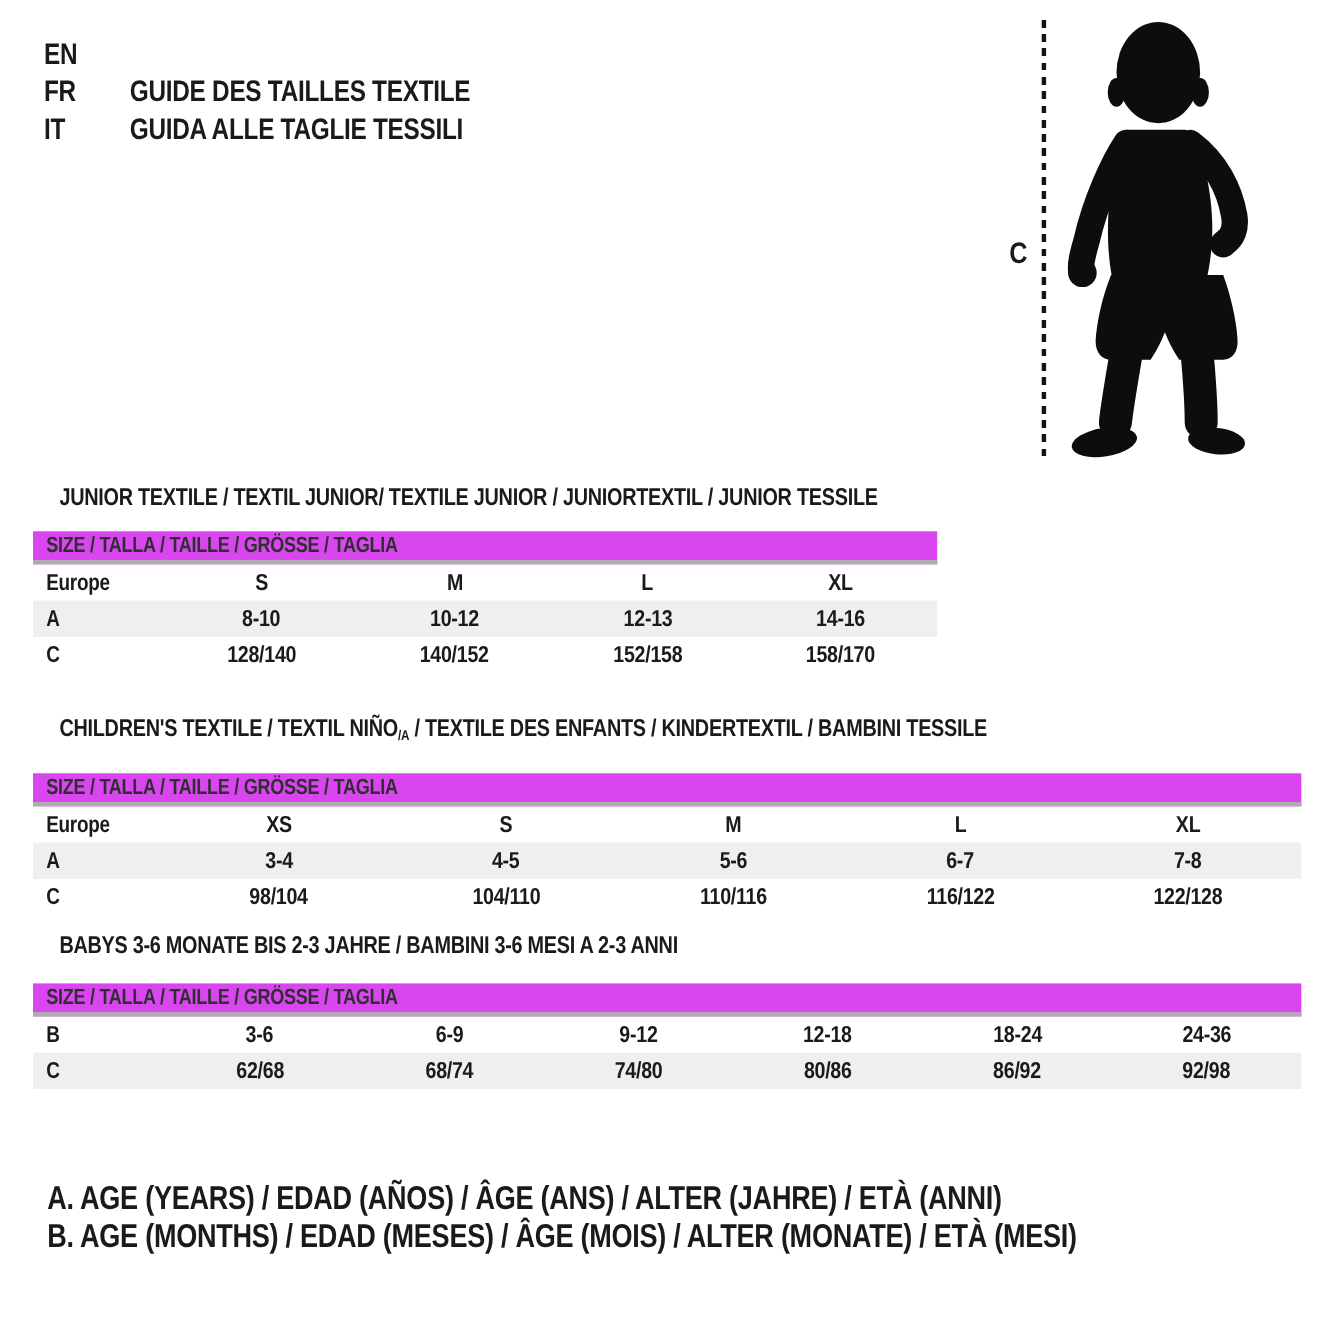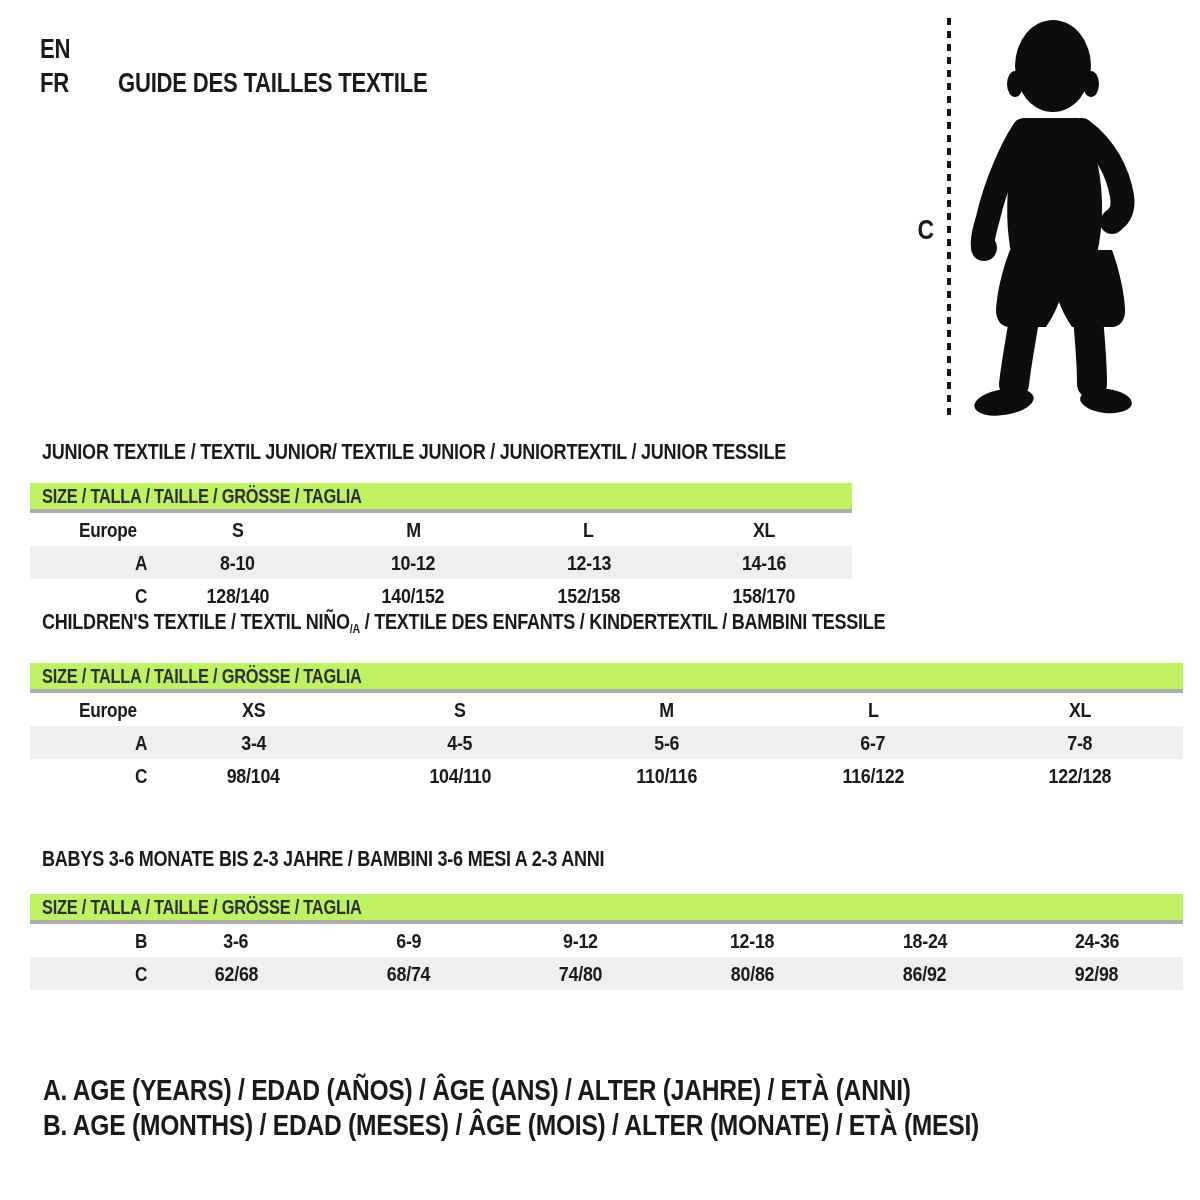--- a/index.html
+++ b/index.html
@@ -20,51 +20,55 @@
 
   
   .dash-line{position:absolute;left:947px;top:18px;width:4px;height:397px;
     background:repeating-linear-gradient(to bottom,#141414 0 7px,transparent 7px 13px);}
   .c-label{position:absolute;left:916px;top:215px;font-size:27px;}
   svg.baby{position:absolute;left:966px;top:18px;}
 
   
   .section{position:absolute;left:30px;}
   .sec-junior{top:436px;}
-  .sec-children{top:606px;}
+  .sec-children{top:646px;}
   .sec-babies{top:843px;}
-  .stitle{margin-left:12px;font-size:22px;line-height:31px;}
+  .stitle{margin-left:24px;font-size:22px;line-height:31px;}
   .sub{font-size:13px;vertical-align:-4px;}
 
   .size-table{}
   .sec-junior  .size-table{width:822px;margin-top:16px;}
   .sec-children .size-table{width:1153px;margin-top:19px;}
   .sec-babies  .size-table{width:1153px;margin-top:20px;}
 
-  .size-bar{height:30px;box-sizing:border-box;background:#bef264;border-bottom:4px solid #adadad;
+  .size-bar{height:30px;box-sizing:border-box;background:#d946ef;border-bottom:4px solid #adadad;
     display:flex;align-items:center;padding-left:12px;font-size:20px;color:#2f2f2f;}
   .trow{display:flex;align-items:center;height:33px;font-size:21px;}
   .trow.shade{background:#efefef;}
-  .tlabel{flex:none;width:120px;padding-left:12px;box-sizing:border-box;text-align:right;}
+  .tlabel{flex:none;width:120px;padding-left:12px;box-sizing:border-box;}
   .tcell{flex:1;text-align:center;}
 
   
   .legend{position:absolute;left:43px;top:1072px;}
   .legend-line{font-size:30px;line-height:35px;}
 </style>
 </head>
 <body>
 
 <div class="lang">
     <div class="lang-row">
       <span class="lang-code"><span class="cxl">EN</span></span>
     </div>
     <div class="lang-row">
       <span class="lang-code"><span class="cxl">FR</span></span>
       <span class="lang-title"><span class="cxl">GUIDE DES TAILLES TEXTILE</span></span>
+    </div>
+    <div class="lang-row">
+      <span class="lang-code"><span class="cxl">IT</span></span>
+      <span class="lang-title"><span class="cxl">GUIDA ALLE TAGLIE TESSILI</span></span>
     </div>
   </div>
 
 <div class="dash-line"></div>
 <div class="c-label"><span class="cxc">C</span></div>
 <svg class="baby" width="170" height="400" viewBox="0 0 170 400" aria-hidden="true">
   <g fill="#0d0d0d" stroke="none">
     <ellipse cx="49" cy="66" rx="8" ry="13"></ellipse>
     <ellipse cx="125" cy="66" rx="8" ry="13"></ellipse>
     <ellipse cx="87" cy="48" rx="38" ry="46"></ellipse>

